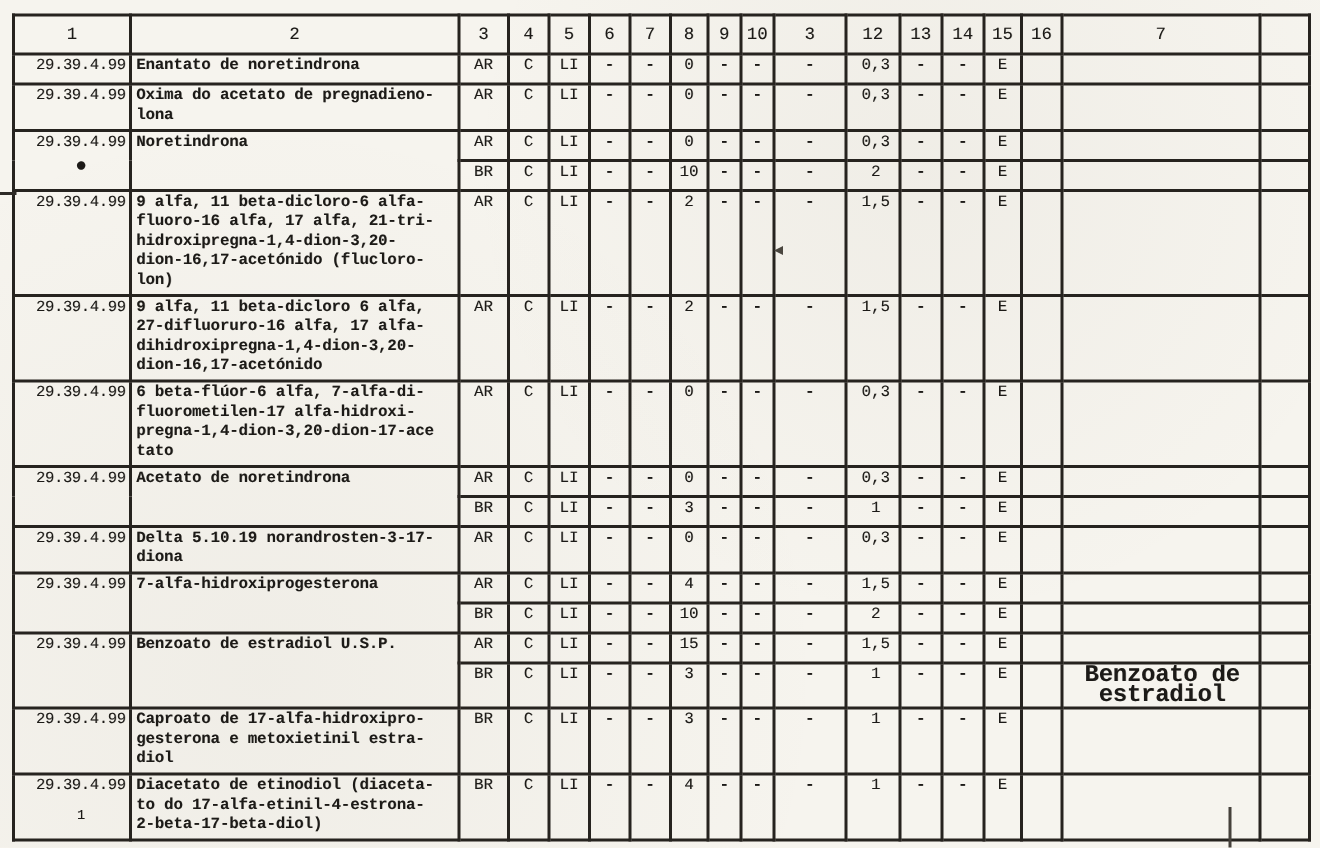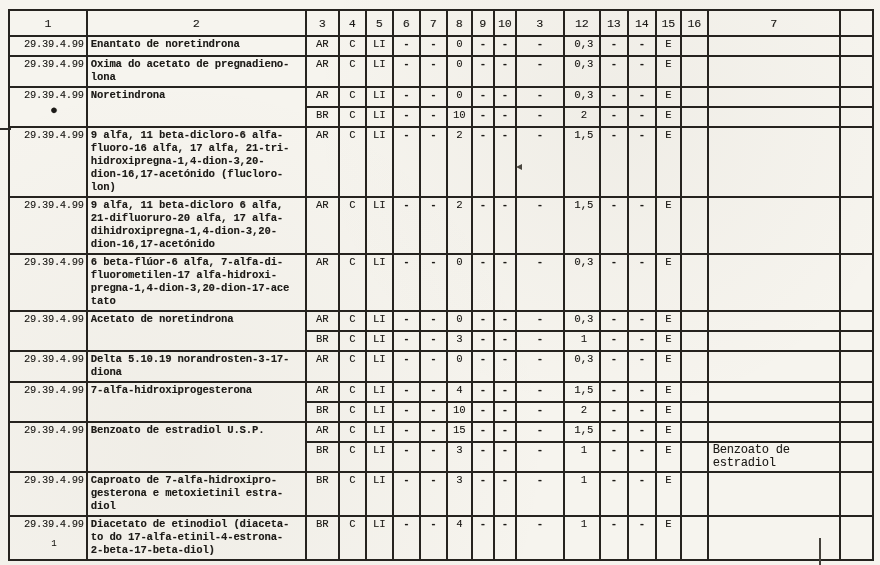--- a/index.html
+++ b/index.html
@@ -31,21 +31,21 @@
   }
   th{
     height:22px;vertical-align:middle;text-align:center;
     font-size:11.5px;
   }
   td.code-cell{text-align:left;padding-left:14px;font-size:10.3px;letter-spacing:-0.2px;}
   td.substance-cell{white-space:pre-line;text-align:left;padding:1px 2px 2px 3px;letter-spacing:-0.1px;font-weight:bold;}
   td.value-cell{text-align:center;height:16px;}
   td.value-cell.dash{font-weight:bold;}
   td.col12{text-align:center;padding-left:6px;}
-  td.col17{text-align:left;padding-left:4px;font-size:12px;letter-spacing:-0.2px;}
+  td.col17{text-align:center;padding-left:4px;font-size:16px;letter-spacing:-0.2px;font-weight:bold;}
   .marker-bullet{font-size:13px;line-height:12px;text-align:center;margin-top:3px;}
   .marker-one{font-size:9px;text-align:center;margin-top:7px;}
   
   .artifact-dash-left{position:absolute;left:0;top:128px;width:11px;height:2px;background:#2e2b27;}
   .artifact-vline-bottom{position:absolute;left:819px;top:538px;width:2px;height:27px;background:#45413b;}
   .artifact-arrow{position:absolute;left:516px;top:164px;width:0;height:0;
     border-top:3px solid transparent;border-bottom:3px solid transparent;border-right:6px solid #4a463f;}
 </style>
 </head>
 <body>
@@ -205,21 +205,21 @@
           <td class="value-cell">E</td>
           <td class="value-cell"></td>
           <td class="value-cell col17"></td>
           <td class="value-cell"></td>
         </tr>
         <tr>
           <td class="code-cell" rowspan="1">
             <div>29.39.4.99</div>
           </td>
           <td class="substance-cell" rowspan="1">9 alfa, 11 beta-dicloro 6 alfa,
-21-difluoruro-20 alfa, 17 alfa-
+27-difluoruro-16 alfa, 17 alfa-
 dihidroxipregna-1,4-dion-3,20-
 dion-16,17-acetónido</td>
           <td class="value-cell">AR</td>
           <td class="value-cell">C</td>
           <td class="value-cell">LI</td>
           <td class="value-cell dash">-</td>
           <td class="value-cell dash">-</td>
           <td class="value-cell">2</td>
           <td class="value-cell dash">-</td>
           <td class="value-cell dash">-</td>
@@ -397,21 +397,21 @@
           <td class="value-cell dash">-</td>
           <td class="value-cell">E</td>
           <td class="value-cell"></td>
           <td class="value-cell col17">Benzoato de estradiol</td>
           <td class="value-cell"></td>
         </tr>
         <tr>
           <td class="code-cell" rowspan="1">
             <div>29.39.4.99</div>
           </td>
-          <td class="substance-cell" rowspan="1">Caproato de 7-alfa-hidroxipro-
+          <td class="substance-cell" rowspan="1">Caproato de 17-alfa-hidroxipro-
 gesterona e metoxietinil estra-
 diol</td>
           <td class="value-cell">BR</td>
           <td class="value-cell">C</td>
           <td class="value-cell">LI</td>
           <td class="value-cell dash">-</td>
           <td class="value-cell dash">-</td>
           <td class="value-cell">3</td>
           <td class="value-cell dash">-</td>
           <td class="value-cell dash">-</td>

